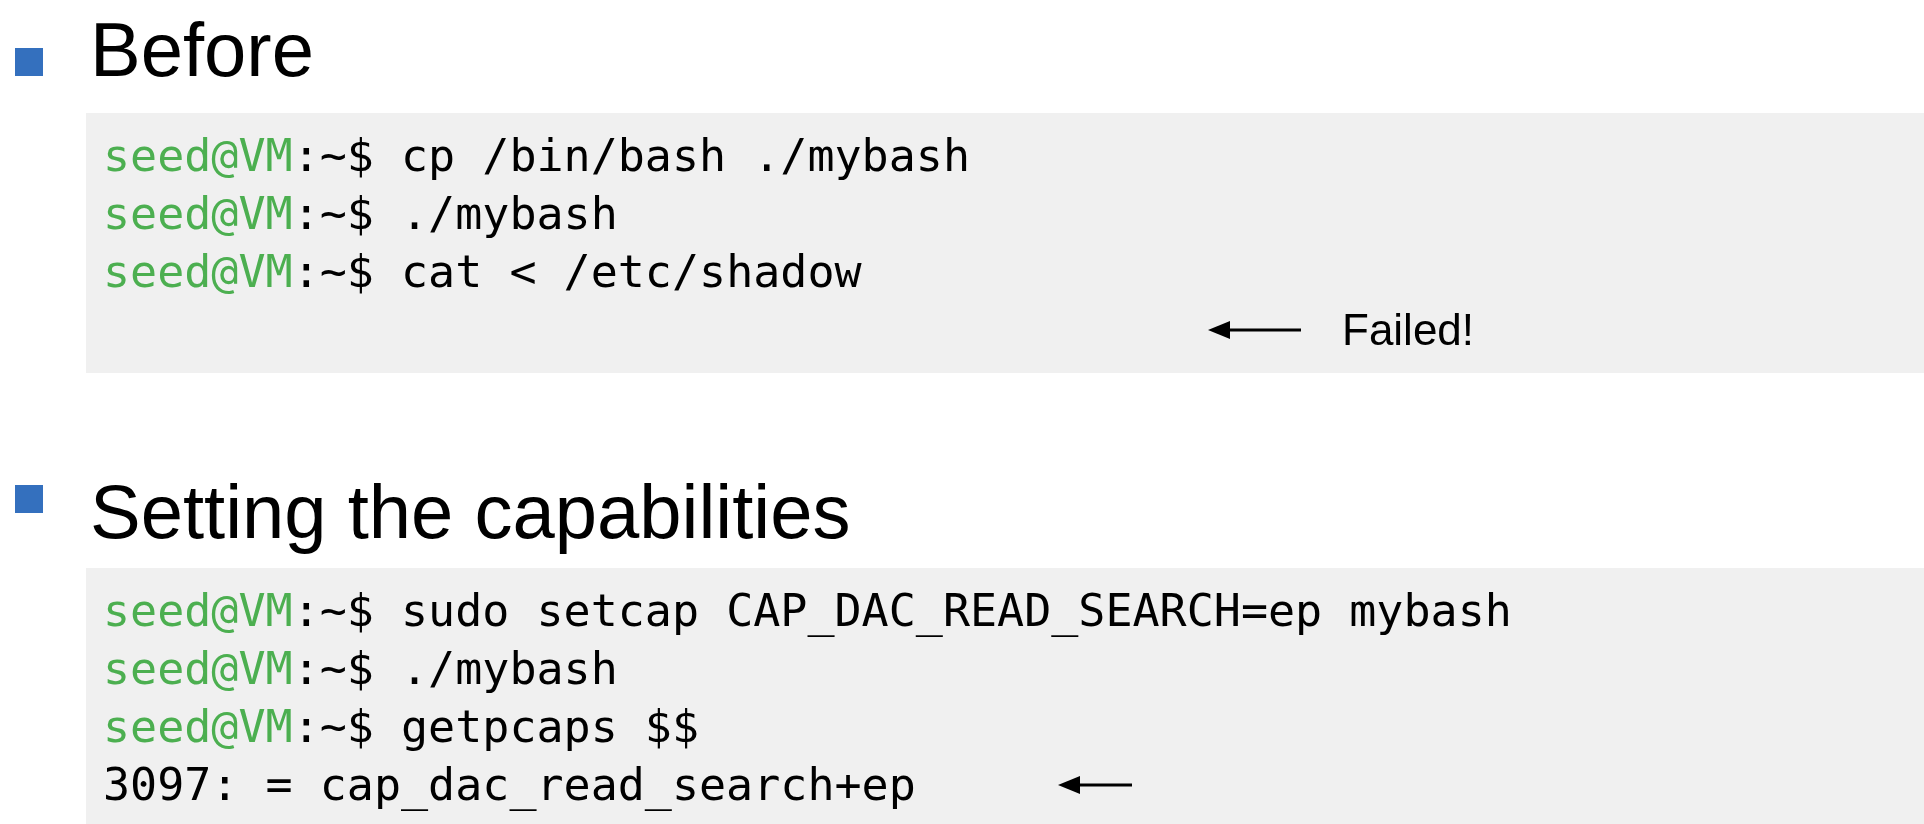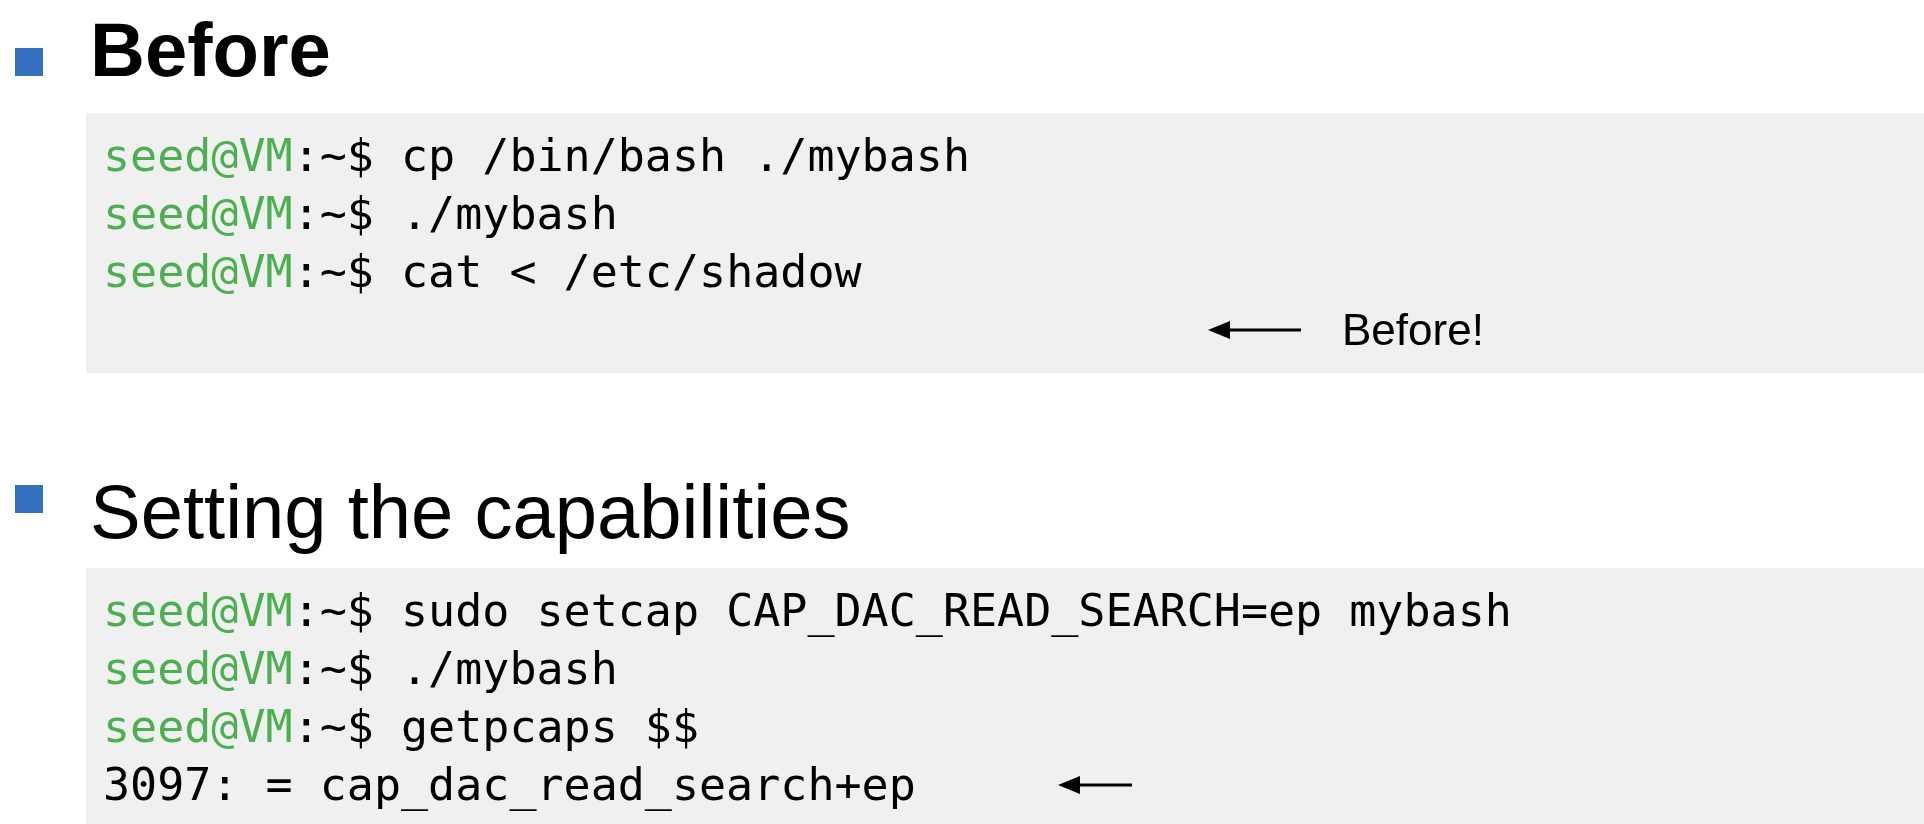--- a/index.html
+++ b/index.html
@@ -26,21 +26,21 @@
   .heading {
     position: absolute;
     left: 90px;
     margin: 0;
     font-size: 76px;
     line-height: 76px;
     font-weight: 400;
     color: #000000;
     white-space: pre;
   }
-  .heading.h1 { top: 12px; font-weight: bold; }
+  .heading.h1 { top: 12px; }
   .heading.h2 { top: 474px; }
   .terminal {
     position: absolute;
     left: 86px; right: 0;
     background: #F0F0F0;
     padding: 14px 2px 0 17px;
     box-sizing: border-box;
     height: 260px;
   }
   .terminal.t1 { top: 113px; }
@@ -81,21 +81,21 @@
   <div class="bullet b1"></div>
   <h1 class="heading h1">Before</h1>
 
   <div class="terminal t1">
     <div class="cl"><span class="prompt">seed@VM</span><span>:~$ </span><span>cp /bin/bash ./mybash</span></div>
     <div class="cl"><span class="prompt">seed@VM</span><span>:~$ </span><span>./mybash</span></div>
     <div class="cl"><span class="prompt">seed@VM</span><span>:~$ </span><span>cat &lt; /etc/shadow</span></div>
     <div class="cl"><svg class="arrow a1" viewBox="0 0 95 24" preserveAspectRatio="none">
           <line x1="18" y1="12" x2="93" y2="12" stroke="#000" stroke-width="3"></line>
           <polygon points="0,12 22,3 22,21" fill="#000"></polygon>
-        </svg><span class="annot n1">Before!</span></div>
+        </svg><span class="annot n1">Failed!</span></div>
   </div>
 
   <div class="bullet b2"></div>
   <h1 class="heading h2">Setting the capabilities</h1>
 
   <div class="terminal t2">
     <div class="cl"><span class="prompt">seed@VM</span><span>:~$ </span><span>sudo setcap CAP_DAC_READ_SEARCH=ep mybash</span></div>
     <div class="cl"><span class="prompt">seed@VM</span><span>:~$ </span><span>./mybash</span></div>
     <div class="cl"><span class="prompt">seed@VM</span><span>:~$ </span><span>getpcaps $$</span></div>
     <div class="cl"><span>3097: = cap_dac_read_search+ep</span><svg class="arrow a2" viewBox="0 0 76 24" preserveAspectRatio="none">

